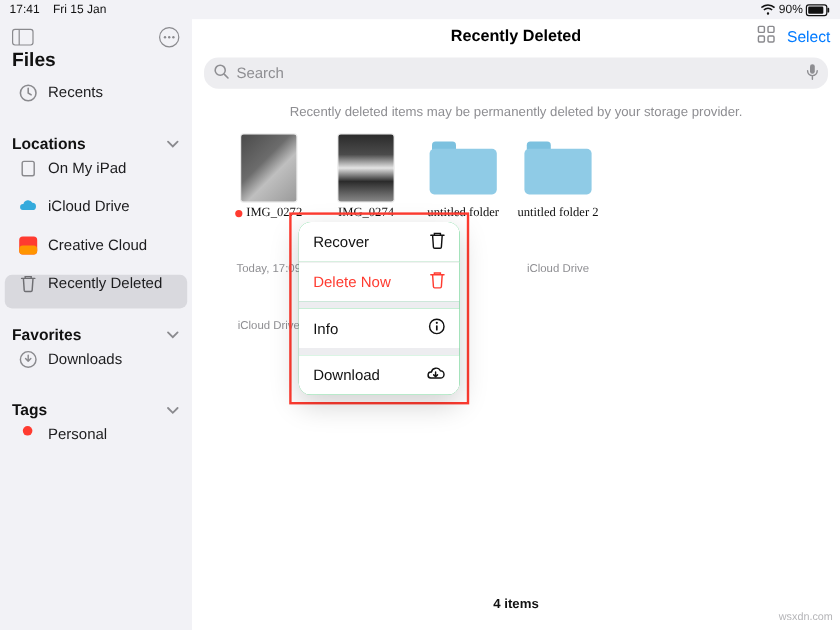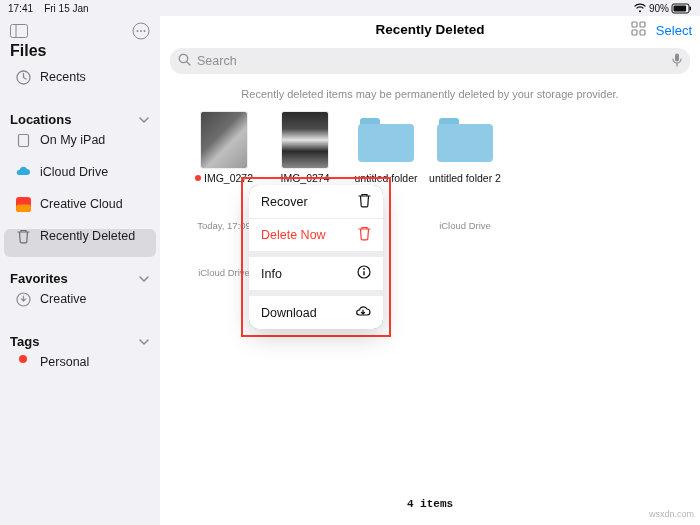--- a/index.html
+++ b/index.html
@@ -39,34 +39,34 @@
 .notice { text-align:center; font-size:11px; color:#8e8e92; padding:6px 0 12px; }
 
 .grid { position:relative; padding:0 20px; height:380px; }
 .tile { position:absolute; width:72px; text-align:center; }
 .thumb { width:46px; height:56px; margin:0 auto 4px; background:#ddd; border-radius:2px; box-shadow:0 0 0 1px rgba(0,0,0,0.08); }
 .thumb.img1 { background:linear-gradient(135deg,#4a4a4a 0%,#6c6c6c 40%,#bfbfbf 60%,#9a9a9a 100%); }
 .thumb.img2 { background:linear-gradient(180deg,#2b2b2b 0%,#4b4b4b 30%,#e4e4e4 50%,#2b2b2b 70%,#888 100%); }
 .folder { width:56px; height:44px; margin:6px auto 10px; position:relative; }
 .folder::before { content:""; position:absolute; top:0; left:2px; width:20px; height:8px; background:#7cc1df; border-radius:3px 3px 0 0; }
 .folder::after { content:""; position:absolute; top:6px; left:0; right:0; bottom:0; background:#8fcbe6; border-radius:4px; }
-.t-name { font-size:10.5px; color:#111; white-space:nowrap; overflow:hidden; text-overflow:ellipsis; }
+.t-name { font-size:10.5px; color:#111; white-space:nowrap; overflow:hidden; text-overflow:ellipsis;font-family:Liberation Serif, serif; }
 .t-sub { font-size:9.5px; color:#8e8e92;margin-top:36px; }
 .t-line { display:flex; align-items:center; justify-content:center; gap:3px; }
 .red-dot { width:6px; height:6px; border-radius:50%; background:#ff3b30; }
 
 
 .ctx-wrap { position:absolute; top:65px; left:81px; width:150px; border:2px solid #ff3b30; padding:6px; }
 .ctx { background:#22c55e; border-radius:10px; box-shadow:0 8px 24px rgba(0,0,0,0.18); overflow:hidden; }
 .ctx .mi { height:33px; display:flex; align-items:center; justify-content:space-between; padding:0 12px; font-size:12.5px; color:#111; background:#fff; }
 .ctx .mi + .mi { border-top:1px solid #eee; }
 .ctx .mi.dest { color:#ff3b30; }
 .ctx .gap { height:6px; background:#ededf0; }
 
-.footer { text-align:center; font-size:11px; font-weight:600; color:#111; padding:6px 0;font-family:Liberation Mono, monospace; }
+.footer { text-align:center; font-size:11px; font-weight:600; color:#111; padding:6px 0; }
 .watermark { position:absolute; right:6px; bottom:6px; font-size:9px; color:#b5b5b8; }
 
 svg { overflow:visible; }
 </style>
 </head>
 <body>
 
 <div class="status-bar">
   <div>
     <span>17:41</span>
@@ -167,21 +167,21 @@
           <path d="M2 4l4 4 4-4" fill="none" stroke="#8a8a8e" stroke-width="1.5" stroke-linecap="round"></path>
         </svg>
     </div>
     <div class="sb-row">
       <span class="icn">
           <svg width="15" height="15">
             <circle cx="7.5" cy="7.5" r="6.5" fill="none" stroke="#8a8a8e" stroke-width="1.2"></circle>
             <path d="M7.5 4v5m0 0l-2.2-2.2M7.5 9l2.2-2.2" fill="none" stroke="#8a8a8e" stroke-width="1.2" stroke-linecap="round"></path>
           </svg>
         </span>
-      <span>Creative</span>
+      <span>Downloads</span>
     </div>
 
     <div class="sec-head">
       <span>Tags</span>
       <svg class="chev" width="12" height="12">
           <path d="M2 4l4 4 4-4" fill="none" stroke="#8a8a8e" stroke-width="1.5" stroke-linecap="round"></path>
         </svg>
     </div>
     <div class="sb-row">
       <span class="icn">

